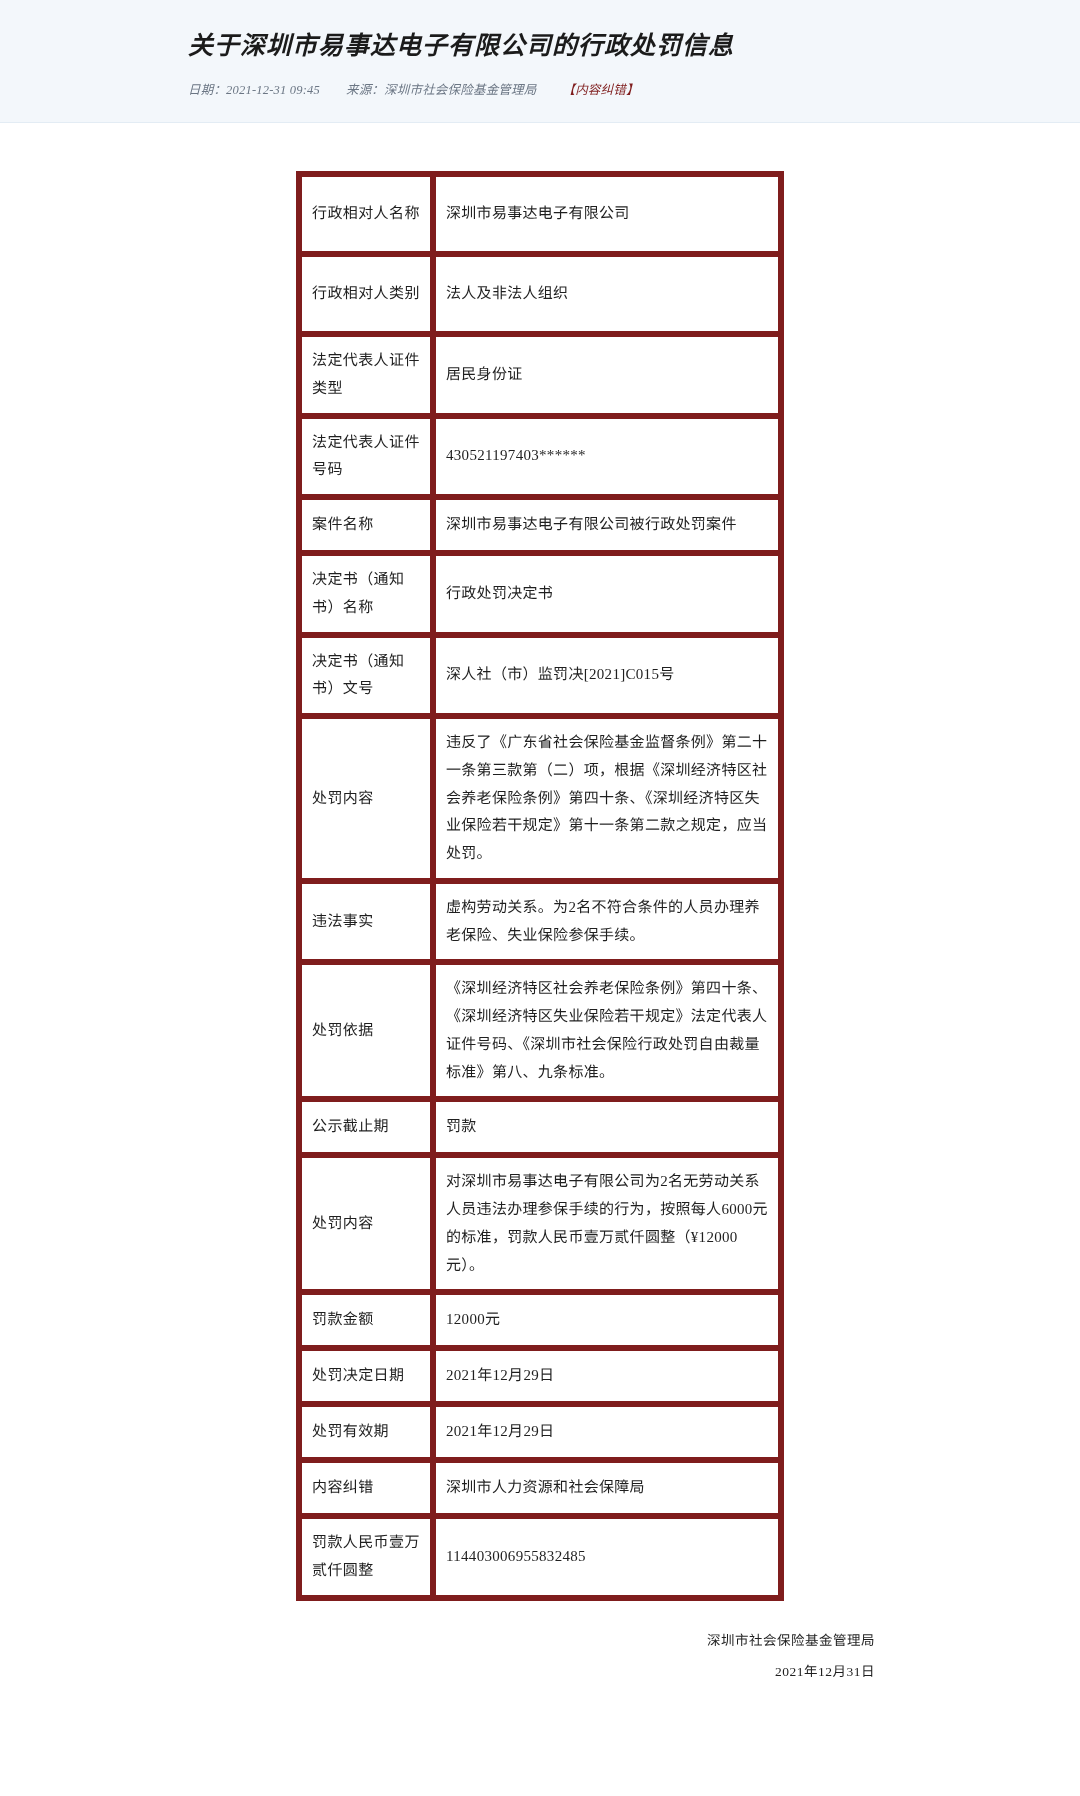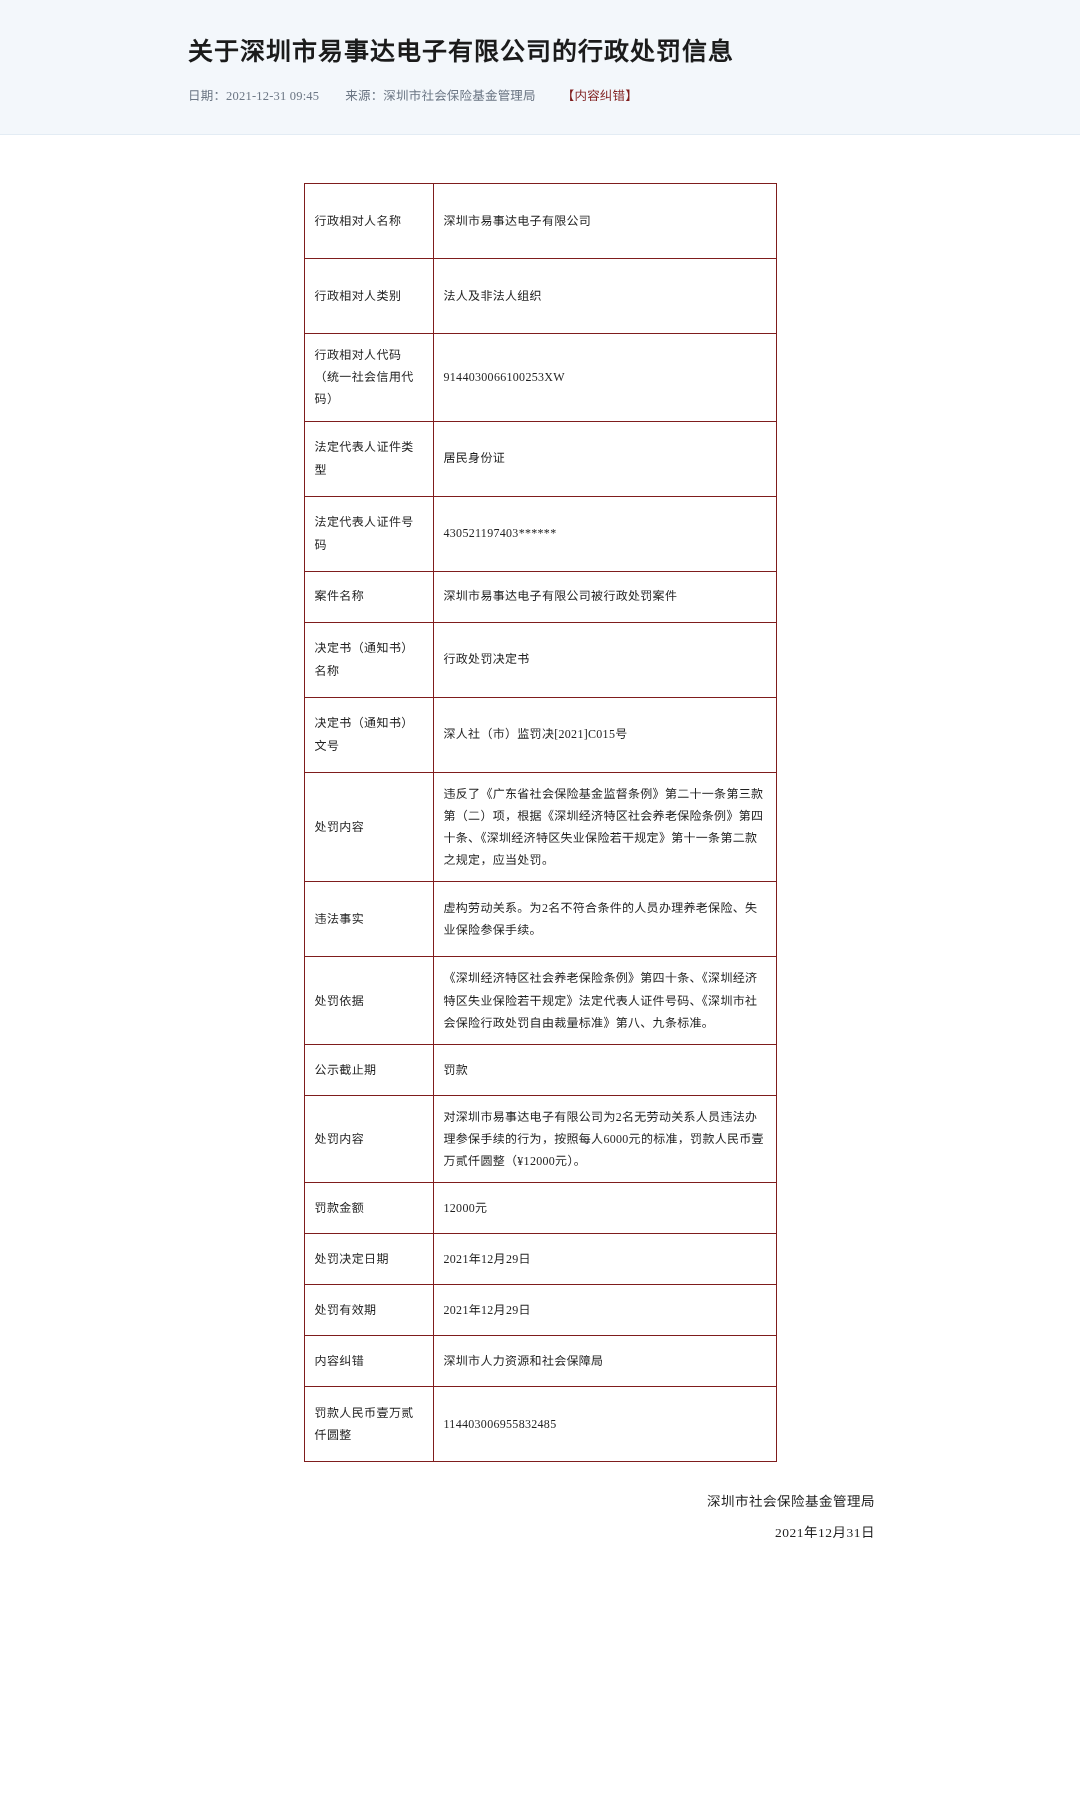--- a/index.html
+++ b/index.html
@@ -23,23 +23,24 @@
     background: #ffffff;
   }
   
   .header {
     background: #f3f7fb;
     padding: 26px 0 22px 0;
     border-bottom: 1px solid #e3ecf4;
   }
   .header-inner {
     width: 720px;
-    margin: 8px auto;
+    margin: 2px auto;
     padding-left: 8px;
     box-sizing: border-box;
+    font-style: italic;
   }
   .doc-title {
     font-family: "Liberation Serif", "DejaVu Serif", serif;
     font-size: 25px;
     font-weight: 700;
     color: #1b1b1b;
     letter-spacing: 1px;
     line-height: 1.4;
     margin: 0 0 16px 0;
     text-align: left;
@@ -66,24 +67,24 @@
     padding: 48px 0 0 0;
   }
   table.info-table {
     width: 434px;
     margin: 0 auto;
     border-collapse: collapse;
     table-layout: fixed;
     background: #ffffff;
   }
   table.info-table td {
-    border: 1px solid #7f1d1d;
+    border: 6px solid #7f1d1d;
     vertical-align: middle;
     padding: 10px 8px 10px 10px;
-    font-size: 12px;
+    font-size: 15px;
     line-height: 1.85;
     color: #1f1f1f;
     font-family: "Liberation Serif", "DejaVu Serif", serif;
   }
   td.label-cell {
     width: 110px;
     letter-spacing: 0.4px;
     word-break: break-all;
   }
   td.value-cell {
@@ -135,24 +136,20 @@
       <tbody>
           <tr class="tall">
             <td class="label-cell">行政相对人名称</td>
             <td class="value-cell">深圳市易事达电子有限公司</td>
           </tr>
           <tr class="tall">
             <td class="label-cell">行政相对人类别</td>
             <td class="value-cell">法人及非法人组织</td>
           </tr>
           <tr class="tall">
-            <td class="label-cell">行政相对人代码（统一社会信用代码）</td>
-            <td class="value-cell">9144030066100253XW</td>
-          </tr>
-          <tr class="tall">
             <td class="label-cell">法定代表人证件类型</td>
             <td class="value-cell">居民身份证</td>
           </tr>
           <tr class="tall">
             <td class="label-cell">法定代表人证件号码</td>
             <td class="value-cell">430521197403******</td>
           </tr>
           <tr class="short">
             <td class="label-cell">案件名称</td>
             <td class="value-cell">深圳市易事达电子有限公司被行政处罚案件</td>

